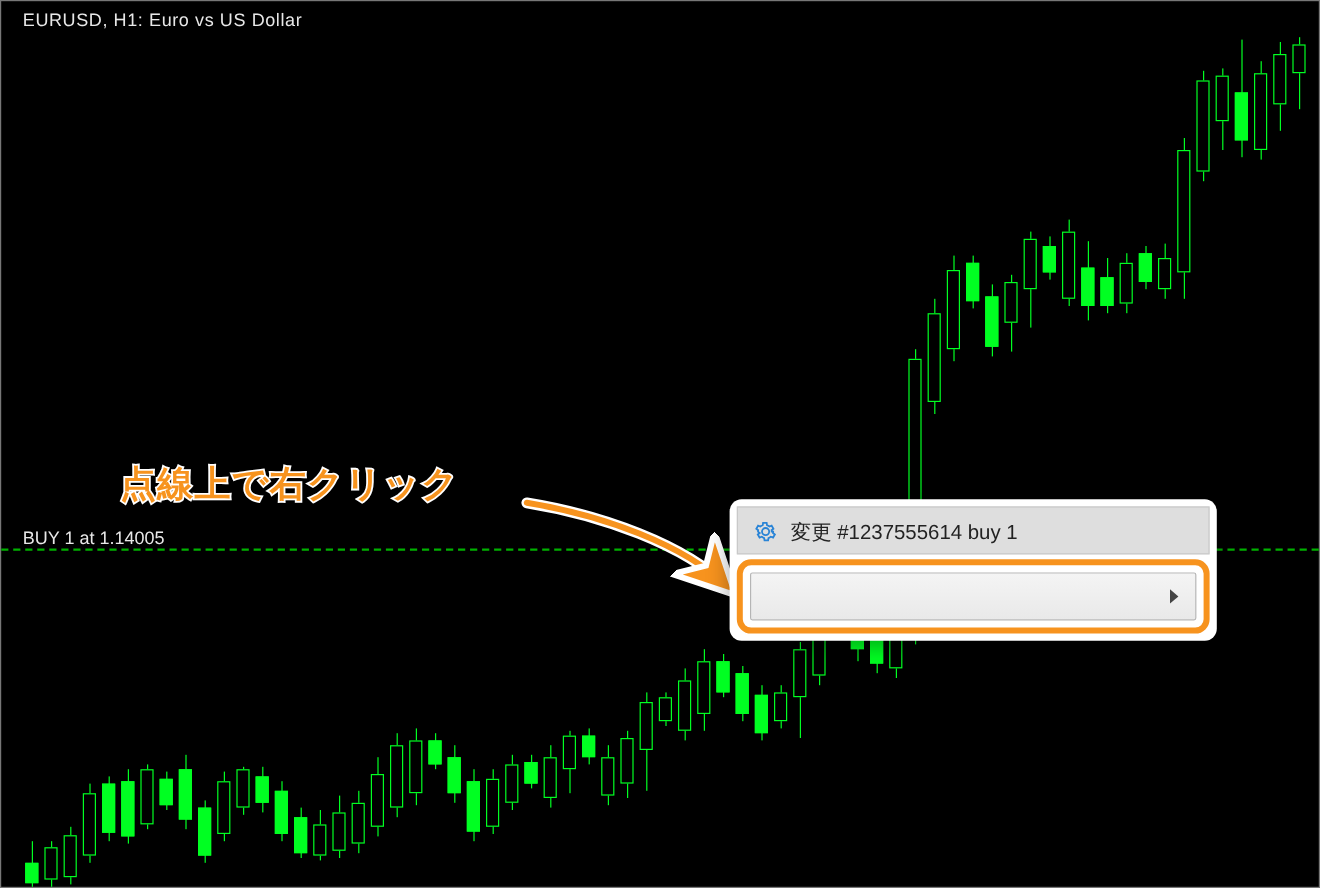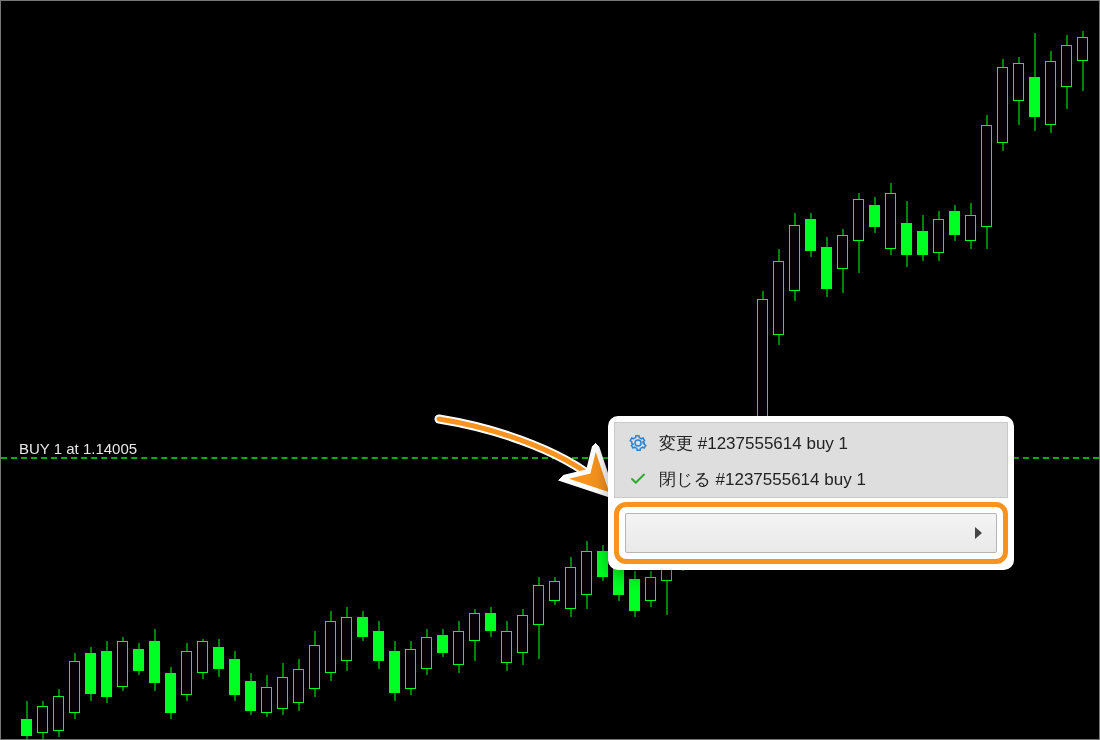--- a/index.html
+++ b/index.html
@@ -68,20 +68,21 @@
   .candle .wick { position: absolute; left: 50%; transform: translateX(-50%); width: 1px; background: #00ff22; }
   .candle .body { position: absolute; left: 0; right: 0; border:1px solid #00ff22; }
   .candle.up .body { background: #000; }
   .candle.down .body { background: #00ff22; }
   .gear-icon svg, .check-icon svg { display:block; }
 </style>
 </head>
 <body>
 
 <div class="chart-area">
+  <div class="chart-title">EURUSD, H1: Euro vs US Dollar</div>
 
   <div class="candles" id="candles">
       <div class="candle down" style="left: 20px; width: 11px; top: 0px; height: 740px;">
         <div class="wick" style="top: 700px; height: 38px;"></div>
         <div class="body" style="top: 718px; height: 17px;"></div>
       </div>
       <div class="candle up" style="left: 36px; width: 11px; top: 0px; height: 740px;">
         <div class="wick" style="top: 700px; height: 38px;"></div>
         <div class="body" style="top: 705px; height: 27px;"></div>
       </div>
@@ -343,20 +344,21 @@
       </div>
       <div class="candle up" style="left: 1076px; width: 11px; top: 0px; height: 740px;">
         <div class="wick" style="top: 30px; height: 60px;"></div>
         <div class="body" style="top: 36px; height: 24px;"></div>
       </div>
     </div>
 
   <div class="dashed-line"></div>
   <div class="buy-label">BUY 1 at 1.14005</div>
 
+  <div class="annotation">点線上で右クリック</div>
 
   <svg class="arrow" viewBox="0 0 210 110">
     <defs>
       <marker id="ah" markerWidth="12" markerHeight="12" refX="8" refY="5" orient="auto">
         <path d="M0,0 L10,5 L0,10 L3,5 Z" fill="#f7931e" stroke="#fff" stroke-width="1"></path>
       </marker>
     </defs>
     <path d="M 8 10 C 70 20, 140 45, 175 80" fill="none" stroke="#fff" stroke-width="9" stroke-linecap="round"></path>
     <path d="M 8 10 C 70 20, 140 45, 175 80" fill="none" stroke="#f7931e" stroke-width="5" stroke-linecap="round" marker-end="url(#ah)"></path>
   </svg>
@@ -364,28 +366,20 @@
   <div class="context-menu">
     <div class="plain-area">
       <div class="menu-item">
         <span class="icon gear-icon">
           <svg width="18" height="18" viewBox="0 0 24 24">
               <path fill="none" stroke="#2a84d6" stroke-width="2" d="M12 8a4 4 0 100 8 4 4 0 000-8zm8.4 4a8.4 8.4 0 01-.15 1.56l2.06 1.6-2 3.46-2.43-.98a8.5 8.5 0 01-2.7 1.56l-.37 2.6h-4l-.37-2.6a8.5 8.5 0 01-2.7-1.56l-2.43.98-2-3.46 2.06-1.6A8.4 8.4 0 013.6 12c0-.53.05-1.05.15-1.56L1.69 8.84l2-3.46 2.43.98a8.5 8.5 0 012.7-1.56L9.19 2.2h4l.37 2.6a8.5 8.5 0 012.7 1.56l2.43-.98 2 3.46-2.06 1.6c.1.51.15 1.03.15 1.56z"></path>
             </svg>
         </span>
         <span class="lbl">変更 #1237555614 buy 1</span>
       </div>
-      <div class="menu-item">
-        <span class="icon check-icon">
-          <svg width="18" height="18" viewBox="0 0 24 24">
-              <path fill="none" stroke="#2fa62f" stroke-width="2.5" stroke-linecap="round" stroke-linejoin="round" d="M4 12l5 5L20 6"></path>
-            </svg>
-        </span>
-        <span class="lbl">閉じる #1237555614 buy 1</span>
-      </div>
     </div>
     <div class="highlight-frame">
       <div class="ts-item">
         <span class="arrow-r"></span>
       </div>
     </div>
   </div>
 </div>
 
 </body></html>

